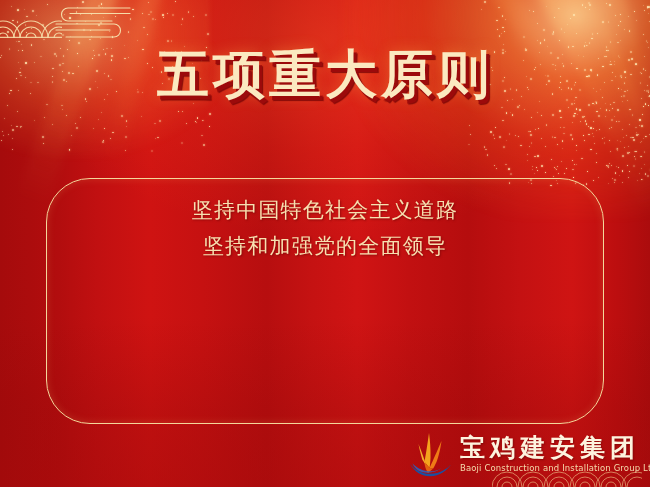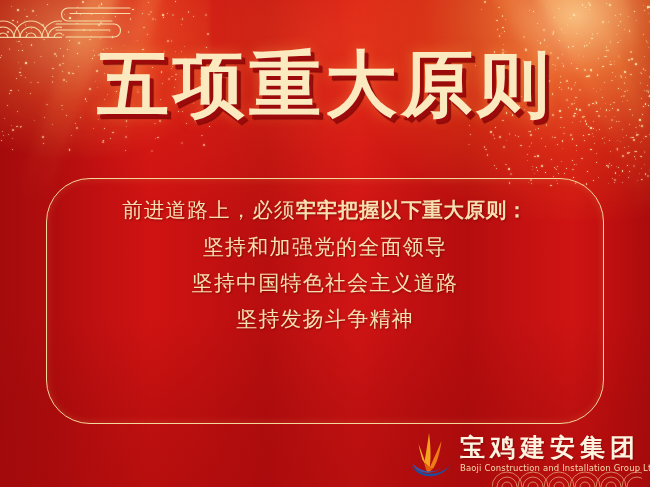--- a/index.html
+++ b/index.html
@@ -101,21 +101,21 @@
 
   
   #title-block{
     position:absolute; left:0; right:0; top:48px;
     text-align:center;
   }
   #title-text{
     display:inline-block;
     font-family:"DejaVu Serif", serif;
     font-weight:bold;
-    font-size:72px;
+    font-size:52px;
     line-height:1;
     letter-spacing:4px;
     color:#fbe9c0;
     text-shadow:
       3px 4px 0 #9c0a0b,
       4px 5px 1px rgba(120,5,6,.85),
       0 0 14px rgba(255,170,70,.45);
     white-space:nowrap;
   }
 
@@ -932,27 +932,23 @@
     </svg>
   </div>
 
   <div id="title-block">
     <span id="title-text">五项重大原则</span>
   </div>
 
   <div id="frame">
     <div id="frame-inner">
 
-      <div class="body-line lead">
-        <span>前进道路上，必须</span><span class="em">牢牢把握以下重大原则：</span>
-      </div>
-
+
+      <div class="body-line principle">坚持中国特色社会主义道路</div>
       <div class="body-line principle">坚持和加强党的全面领导</div>
-      <div class="body-line principle">坚持中国特色社会主义道路</div>
-      <div class="body-line principle">坚持发扬斗争精神</div>
 
     </div>
   </div>
 
   <div id="logo">
     <div id="logo-mark">
       <svg width="52" height="52" viewBox="0 0 52 52">
 
         <path d="M25 5 C25 5 27 18 26.5 30 C26.2 36 25.6 40 25.6 40 L20.5 34 C20.5 34 23 20 25 5 Z" fill="#f5a31d"></path>
         <path d="M25.6 40 L25.6 40 C25.6 40 30 30 34 21 C36 16.5 37.5 13 37.5 13 C37.5 13 36 26 32.5 34 C30.8 37.8 29.2 40.5 29.2 40.5 Z" fill="#ef7b16"></path>

